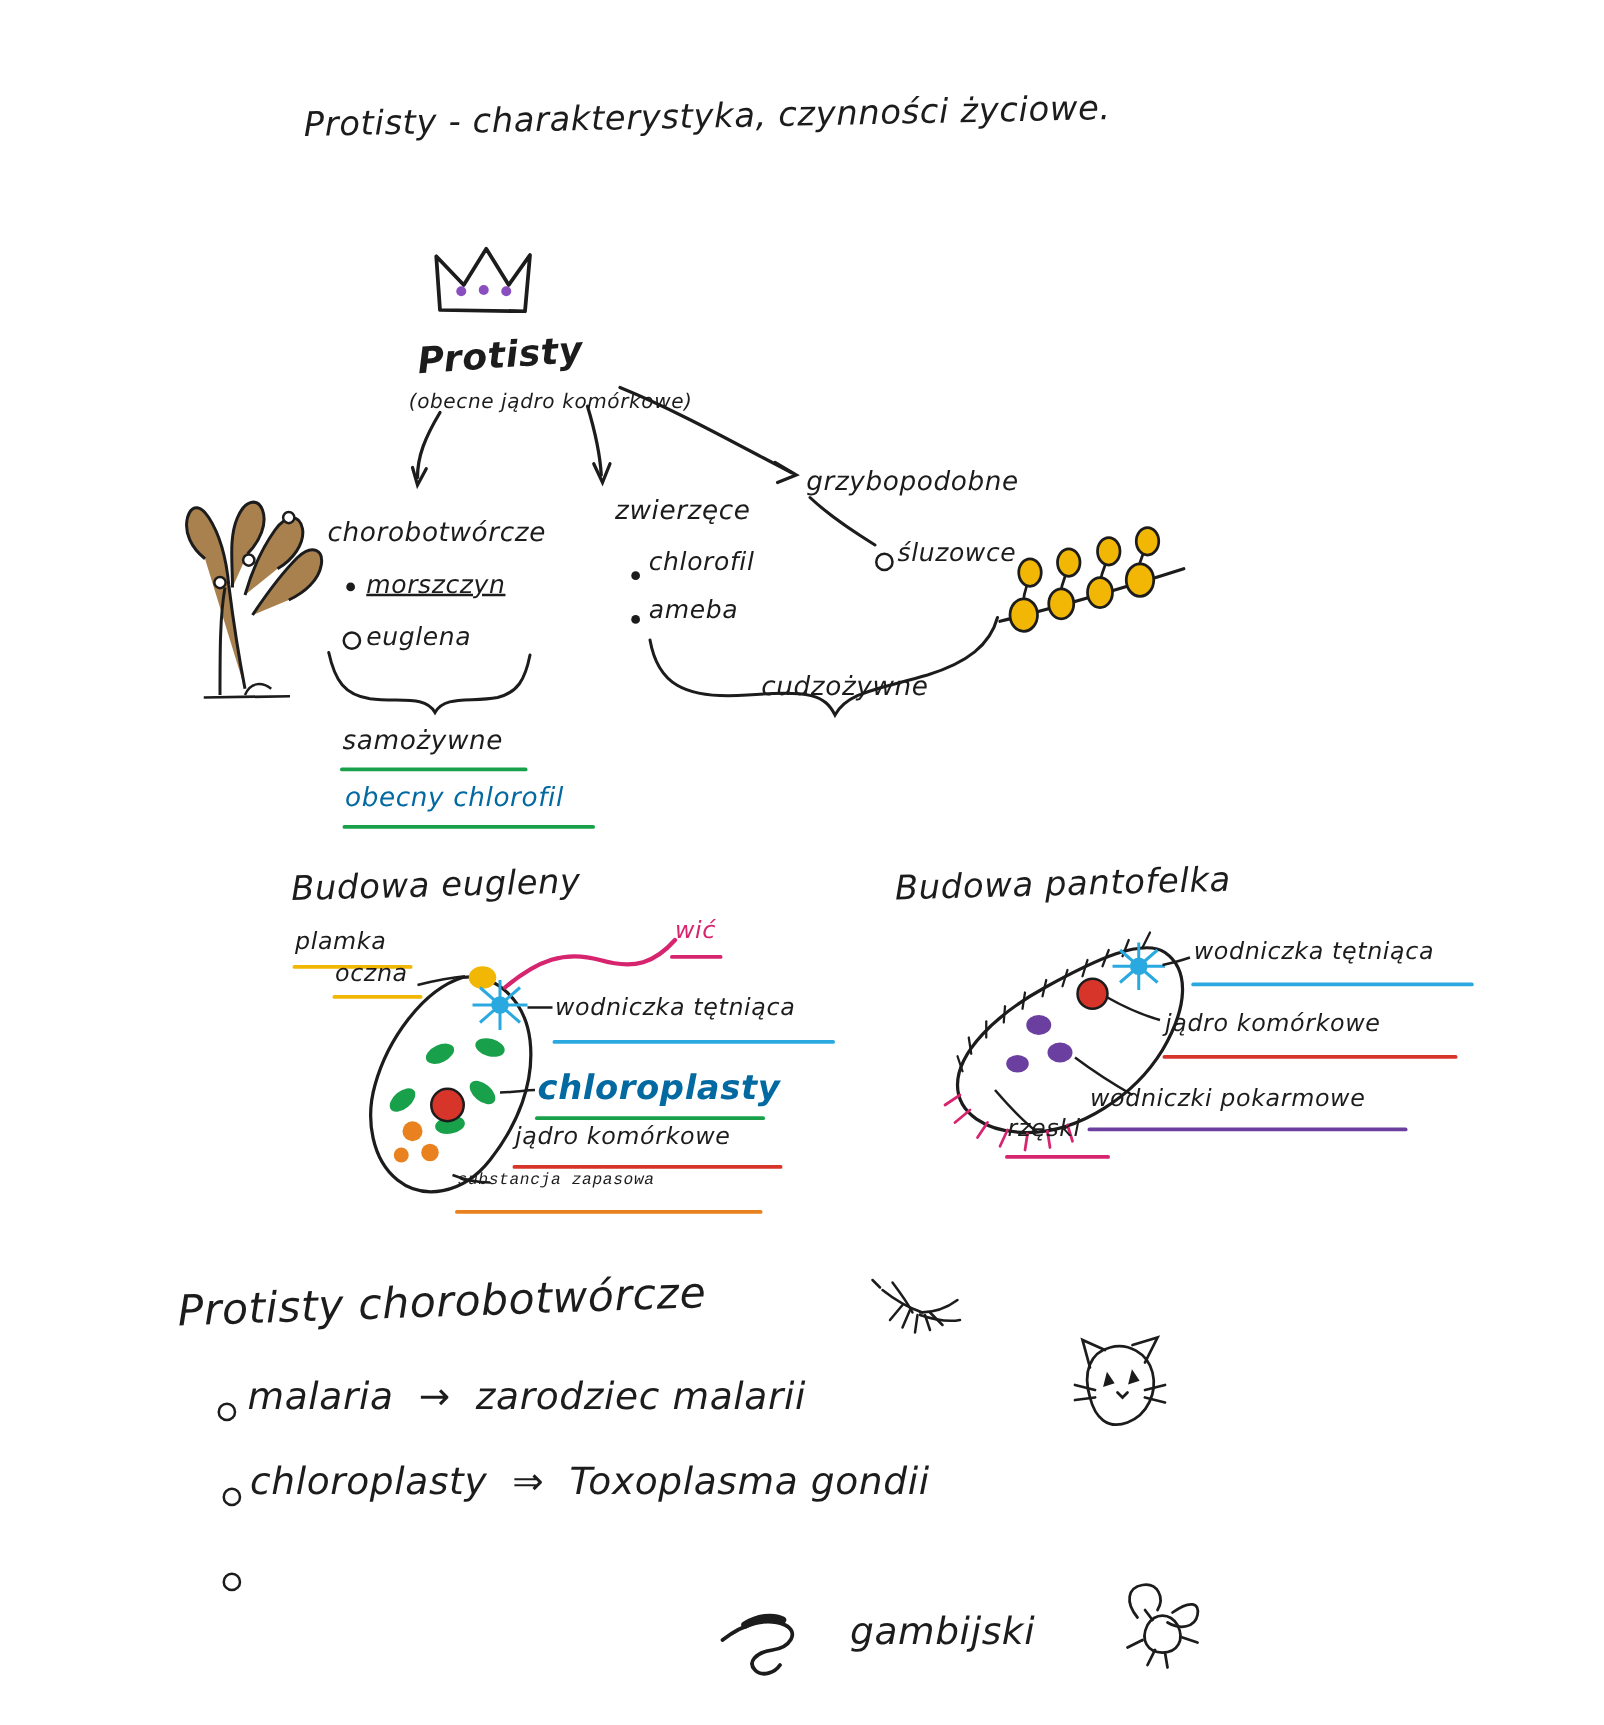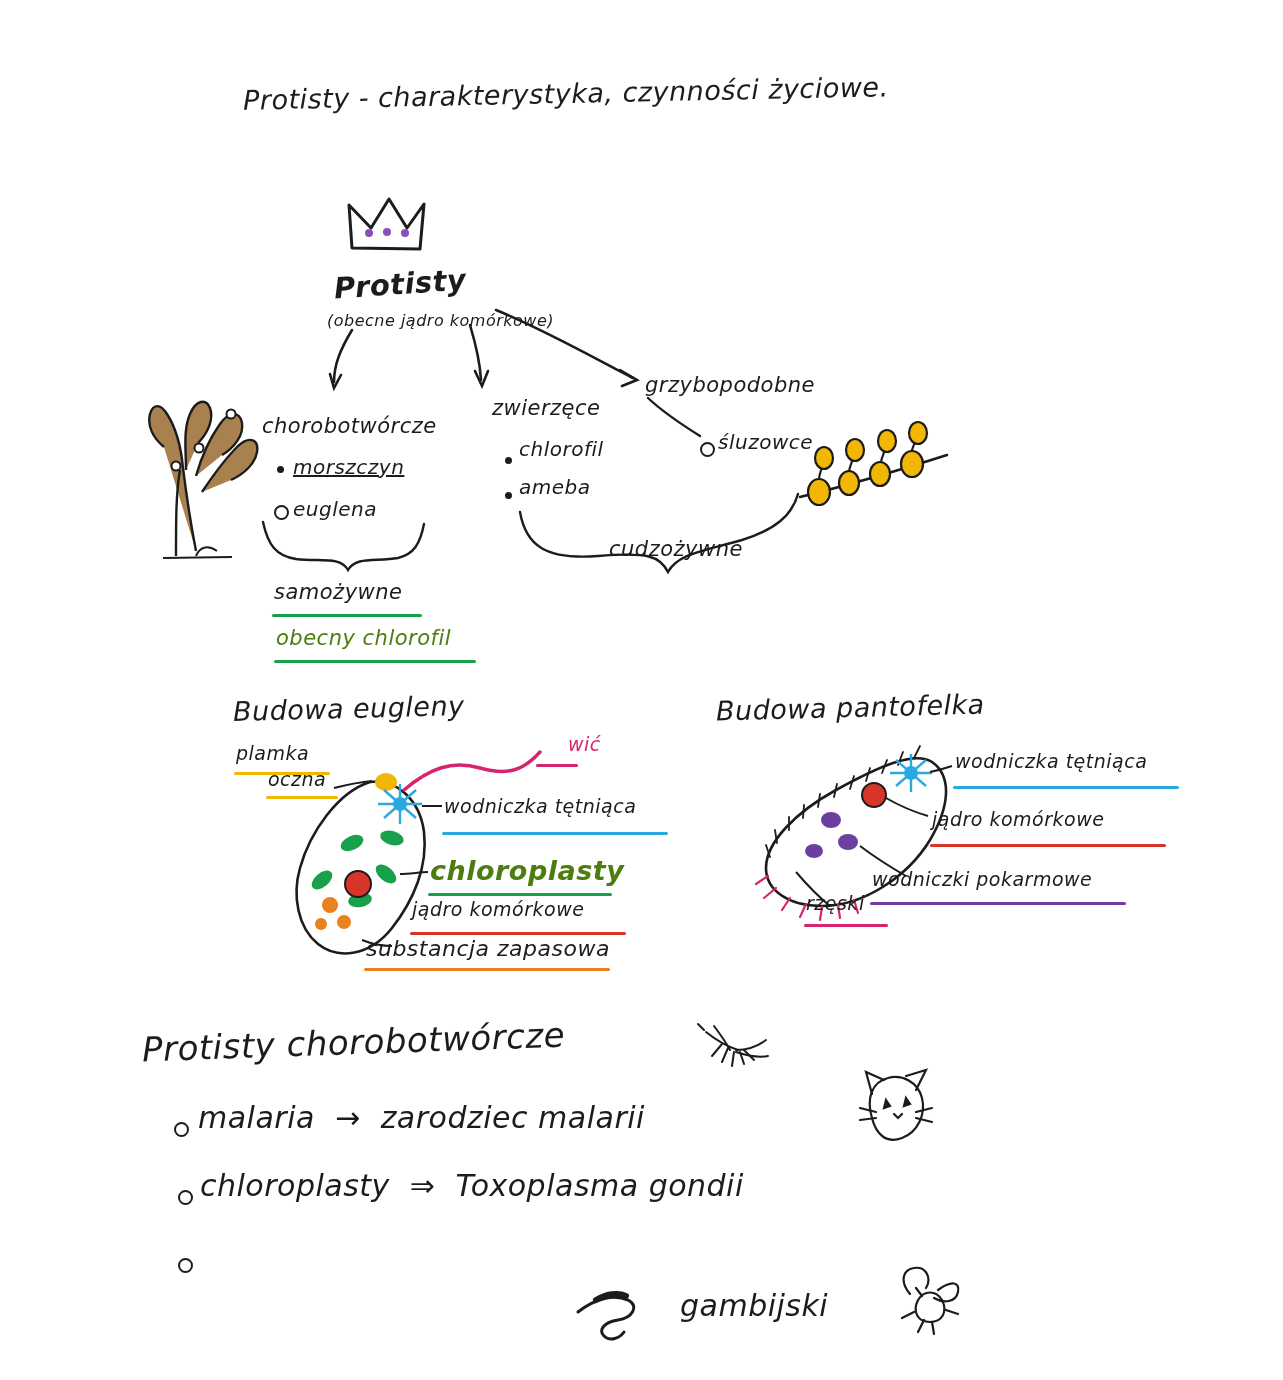--- a/index.html
+++ b/index.html
@@ -17,22 +17,22 @@
     color: #1a1a1a;
   }
   .hw {
     position: absolute;
     font-family: "DejaVu Sans", sans-serif;
     font-style: italic;
     color: #1c1c1c;
     white-space: nowrap;
     letter-spacing: 0.5px;
   }
-  .ink-green  { color: #4d7c0f; }
-  .ink-pink   { color: #d6246e; margin-left: 28px; }
+  .ink-green  { color: #0369a1; }
+  .ink-pink   { color: #d6246e; }
 
   .title {
     font-size: 27px;
     transform: rotate(-1.2deg);
   }
   .crown-label {
     font-size: 29px;
     font-weight: bold;
     transform: rotate(-4deg);
   }
@@ -46,21 +46,22 @@
     font-size: 20px;
   }
   .section-head {
     font-size: 27px;
     transform: rotate(-1.5deg);
   }
   .lbl {
     font-size: 19px;
   }
   .lbl-sm {
-    font-size: 22px;
+    font-size: 13px;
+    font-family: Liberation Mono, monospace;
   }
   .big-head {
     font-size: 34px;
     transform: rotate(-2deg);
   }
   .big-item {
     font-size: 30px;
   }
   .underline-green, .underline-blue, .underline-pink,
   .underline-purple, .underline-orange, .underline-yellow,

